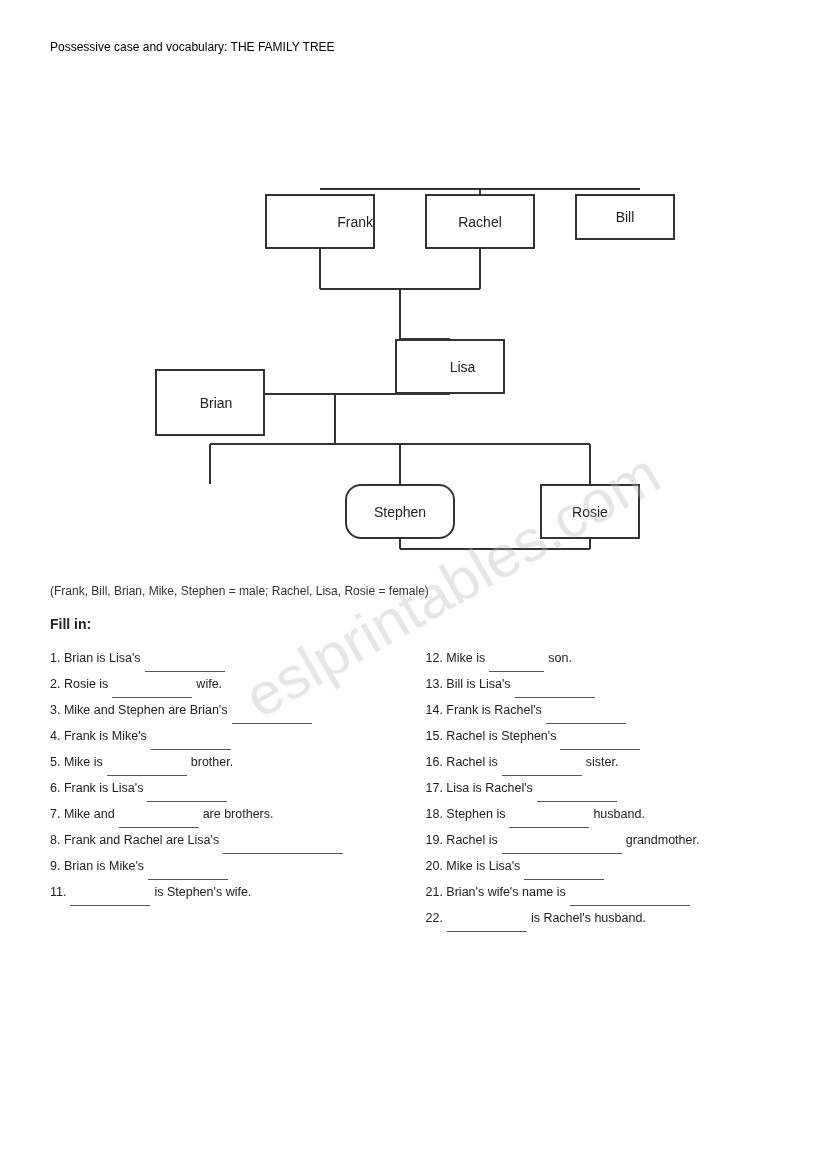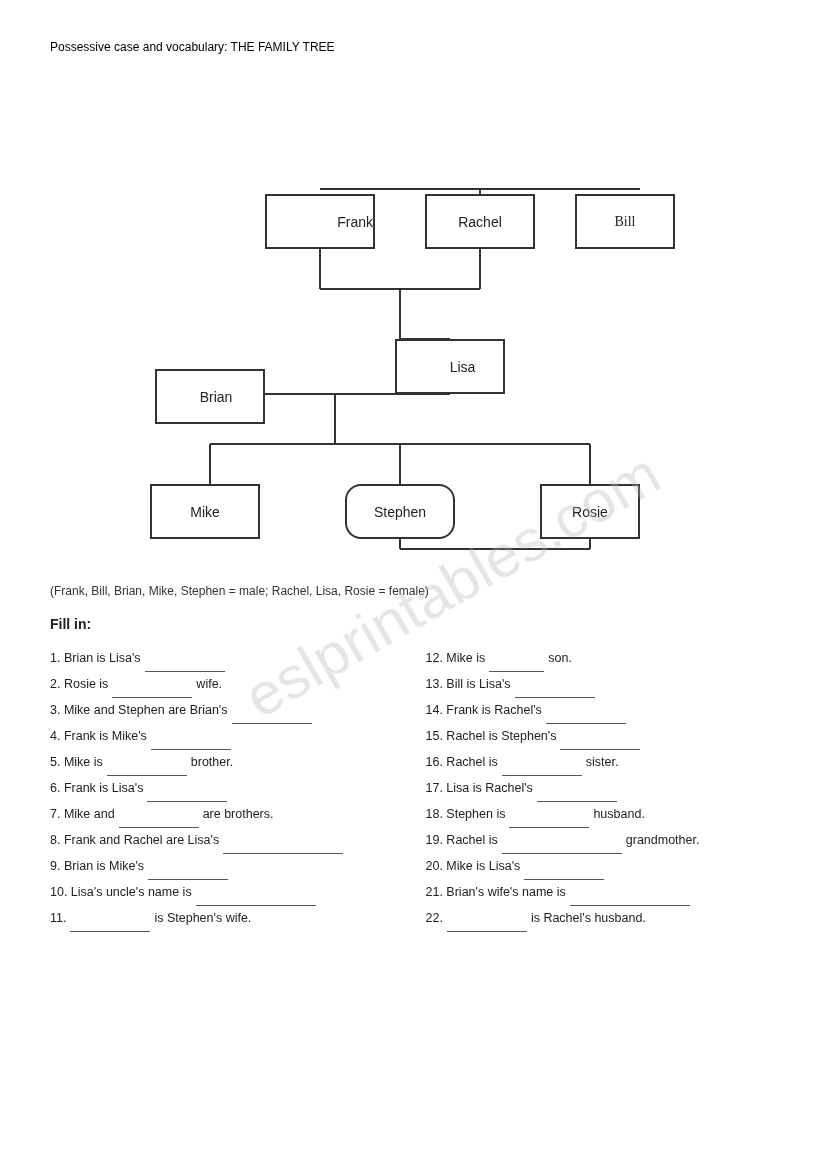--- a/index.html
+++ b/index.html
@@ -143,35 +143,32 @@
   </svg>
 
   <div class="tree-node" style="left:215px; top:110px; width:110px; height:55px;justify-content:flex-end;">
     <span>Frank</span>
   </div>
 
   <div class="tree-node" style="left:375px; top:110px; width:110px; height:55px;">
     <span>Rachel</span>
   </div>
 
-  <div class="tree-node" style="left:525px; top:110px; width:100px; height:55px;font-family:Liberation Serif, serif;">
+  <div class="tree-node" style="left:525px; top:110px; width:100px; height:46px;">
     <span>Bill</span>
   </div>
 
   <div class="tree-node" style="left:345px; top:255px; width:110px; height:55px;padding-left:25px;">
     <span>Lisa</span>
   </div>
 
-  <div class="tree-node" style="left:105px; top:285px; width:110px; height:55px;padding-left:12px;">
+  <div class="tree-node" style="left:105px; top:285px; width:110px; height:67px;padding-left:12px;">
     <span>Brian</span>
   </div>
 
-  <div class="tree-node" style="left:100px; top:400px; width:110px; height:55px;">
-    <span>Mike</span>
-  </div>
   <div class="tree-node" style="left:295px; top:400px; width:110px; height:55px;border-radius:16px;">
     <span>Stephen</span>
   </div>
   <div class="tree-node" style="left:490px; top:400px; width:100px; height:55px;text-align:right;">
     <span>Rosie</span>
   </div>
 </div>
 
 <div class="notes">(Frank, Bill, Brian, Mike, Stephen = male; Rachel, Lisa, Rosie = female)</div>
 
@@ -212,24 +209,20 @@
         <span class="dots">&nbsp;&nbsp;&nbsp;&nbsp;&nbsp;&nbsp;&nbsp;&nbsp;&nbsp;&nbsp;&nbsp;&nbsp;&nbsp;&nbsp;</span>
         <span> are brothers.</span>
     </div>
     <div class="question">
       <span>8. Frank and Rachel are Lisa's </span>
         <span class="dots dots-long">&nbsp;&nbsp;&nbsp;&nbsp;&nbsp;&nbsp;&nbsp;&nbsp;&nbsp;&nbsp;&nbsp;&nbsp;&nbsp;&nbsp;&nbsp;&nbsp;&nbsp;&nbsp;</span>
     </div>
     <div class="question">
       <span>9. Brian is Mike's </span>
         <span class="dots">&nbsp;&nbsp;&nbsp;&nbsp;&nbsp;&nbsp;&nbsp;&nbsp;&nbsp;&nbsp;&nbsp;&nbsp;&nbsp;</span>
-    </div>
-    <div class="question">
-      <span>10. Lisa's uncle's name is </span>
-        <span class="dots dots-long">&nbsp;&nbsp;&nbsp;&nbsp;&nbsp;&nbsp;&nbsp;&nbsp;&nbsp;&nbsp;&nbsp;&nbsp;&nbsp;&nbsp;&nbsp;&nbsp;</span>
     </div>
     <div class="question">
       <span>11. </span>
         <span class="dots">&nbsp;&nbsp;&nbsp;&nbsp;&nbsp;&nbsp;&nbsp;&nbsp;&nbsp;&nbsp;&nbsp;&nbsp;&nbsp;</span>
         <span> is Stephen's wife.</span>
     </div>
   </div>
 
   <div>
     <div class="question">

